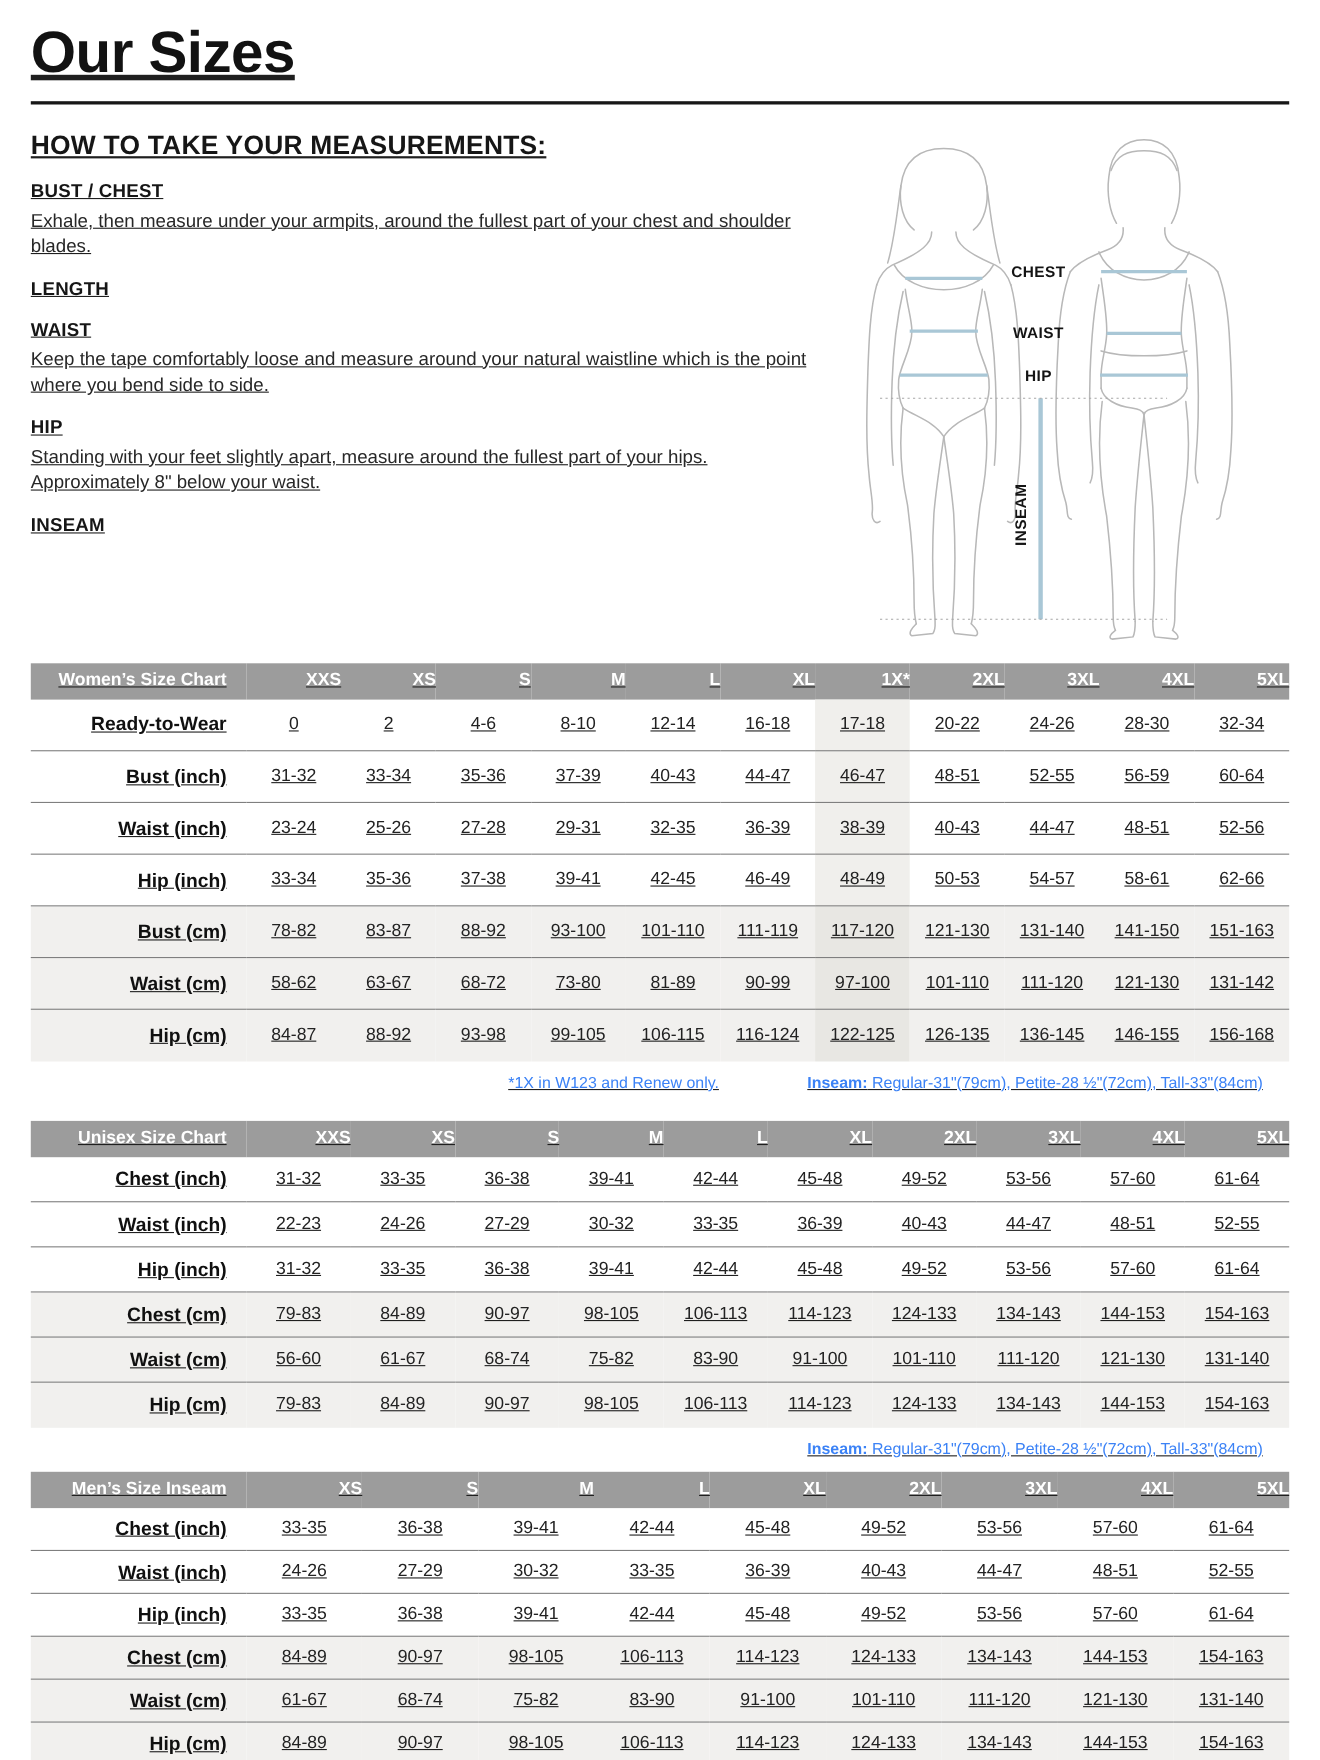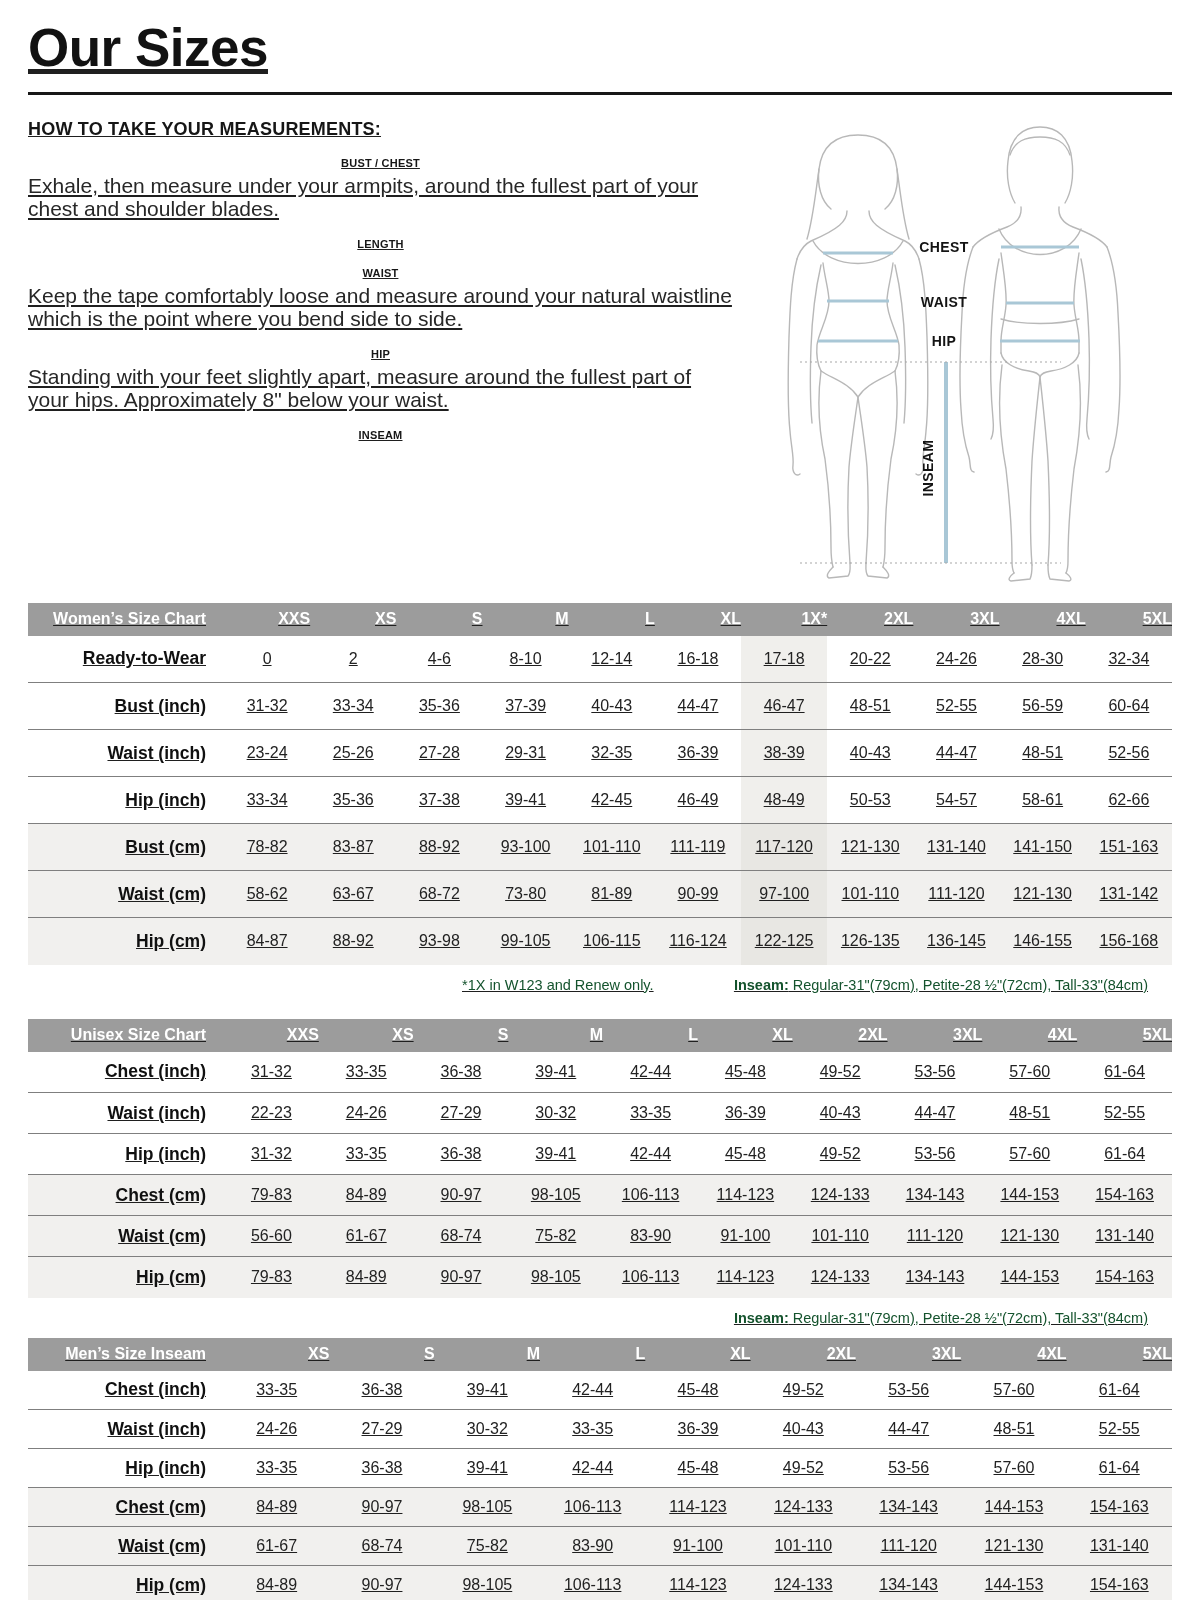--- a/index.html
+++ b/index.html
@@ -8,24 +8,24 @@
     color:#1f1f1f;font-family:"Liberation Sans",sans-serif;
   }
   .container{padding:0 28px;text-decoration:underline;}
   h1{
     margin:20px 0 0 0;font-size:53px;line-height:1.05;font-weight:800;
     color:#121212;letter-spacing:-0.5px;
   }
   .title-rule{height:3px;background:#171717;margin-top:16px;}
   .content-row{display:flex;margin-top:24px;}
   .text-col{width:705px;flex:0 0 auto;}
-  .howto-heading{font-size:18px;font-weight:700;color:#161616;letter-spacing:.2px;}
+  .howto-heading{font-size:24px;font-weight:700;color:#161616;letter-spacing:.2px;}
   .section{margin-top:17px;}
-  .section h3{margin:0 0 5px 0;font-size:11px;font-weight:700;color:#161616;letter-spacing:.2px;text-align:center;}
-  .section p{margin:0;font-size:21px;line-height:23.5px;color:#272727;}
+  .section h3{margin:0 0 5px 0;font-size:17px;font-weight:700;color:#161616;letter-spacing:.2px;}
+  .section p{margin:0;font-size:17px;line-height:23.5px;color:#272727;}
   .fig-col{flex:1;display:flex;justify-content:center;margin-top:-6px;}
 
   .size-table{width:100%;border-collapse:collapse;table-layout:fixed;}
   .size-table th{
     background:#9c9c9c;color:#ffffff;font-size:16px;font-weight:700;
     height:33px;text-align:right;padding:0;
   }
   .size-table th.rowlabel-h{padding-right:18px;}
   .size-table td{
     text-align:center;font-size:16px;color:#222;padding:0;
@@ -39,21 +39,21 @@
   .size-table tbody tr + tr{border-top:1px solid #7f7f7f;}
   .size-table tbody tr.shaded td{background:#f1f0ee;}
   .size-table tbody td.hl{background:#f0efec;}
   .size-table tbody tr.shaded td.hl{background:#e8e7e3;}
 
   .tb-women{margin-top:20px;}
   .tb-unisex{margin-top:26px;}
   .tb-men{margin-top:12px;}
   .footnote{
     display:flex;align-items:center;justify-content:flex-end;
-    margin-top:12px;font-size:14.5px;color:#14532d;padding-right:24px;
+    margin-top:12px;font-size:14.5px;color:#3b82f6;padding-right:24px;
   }
   .footnote .note{margin-left:434px;margin-right:auto;}
   .footnote strong{font-weight:700;}
   svg text{font-family:"Liberation Sans",sans-serif;}
   .diag-label{font-size:14px;font-weight:700;fill:#141414;letter-spacing:.4px;}
 </style>
 </head>
 <body>
 
 <div class="container">

